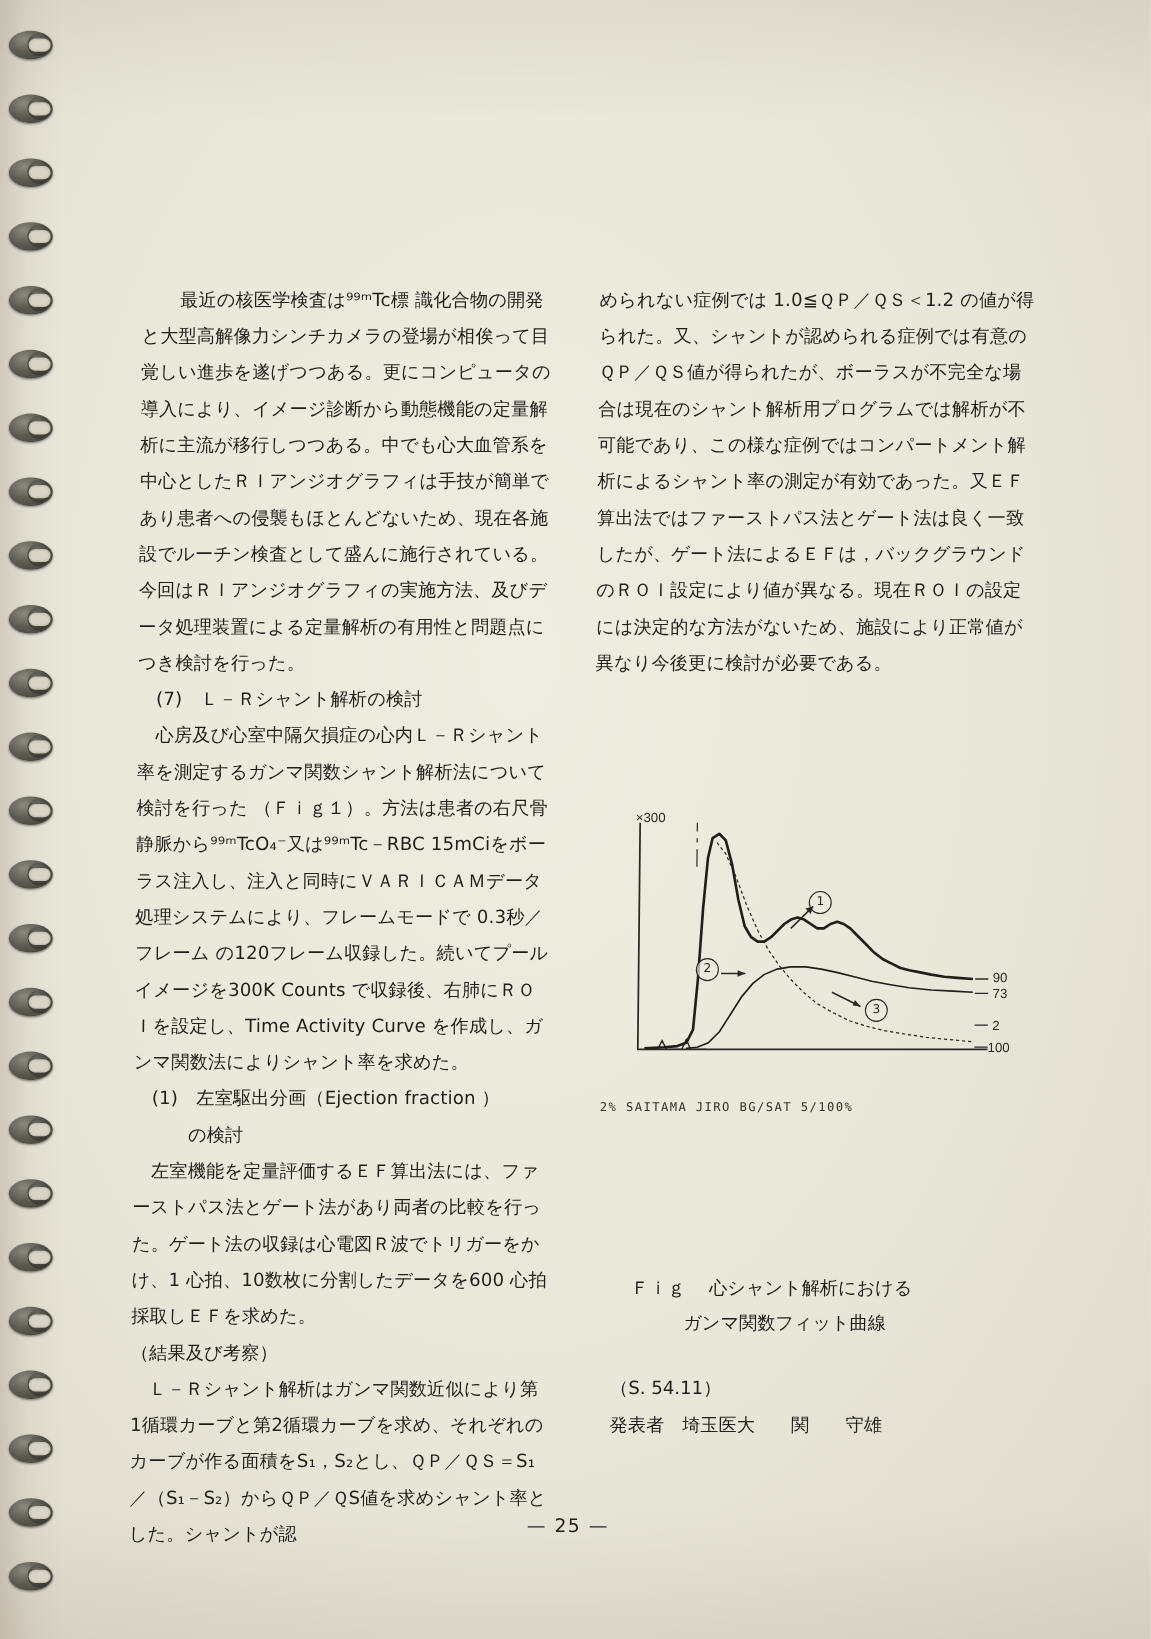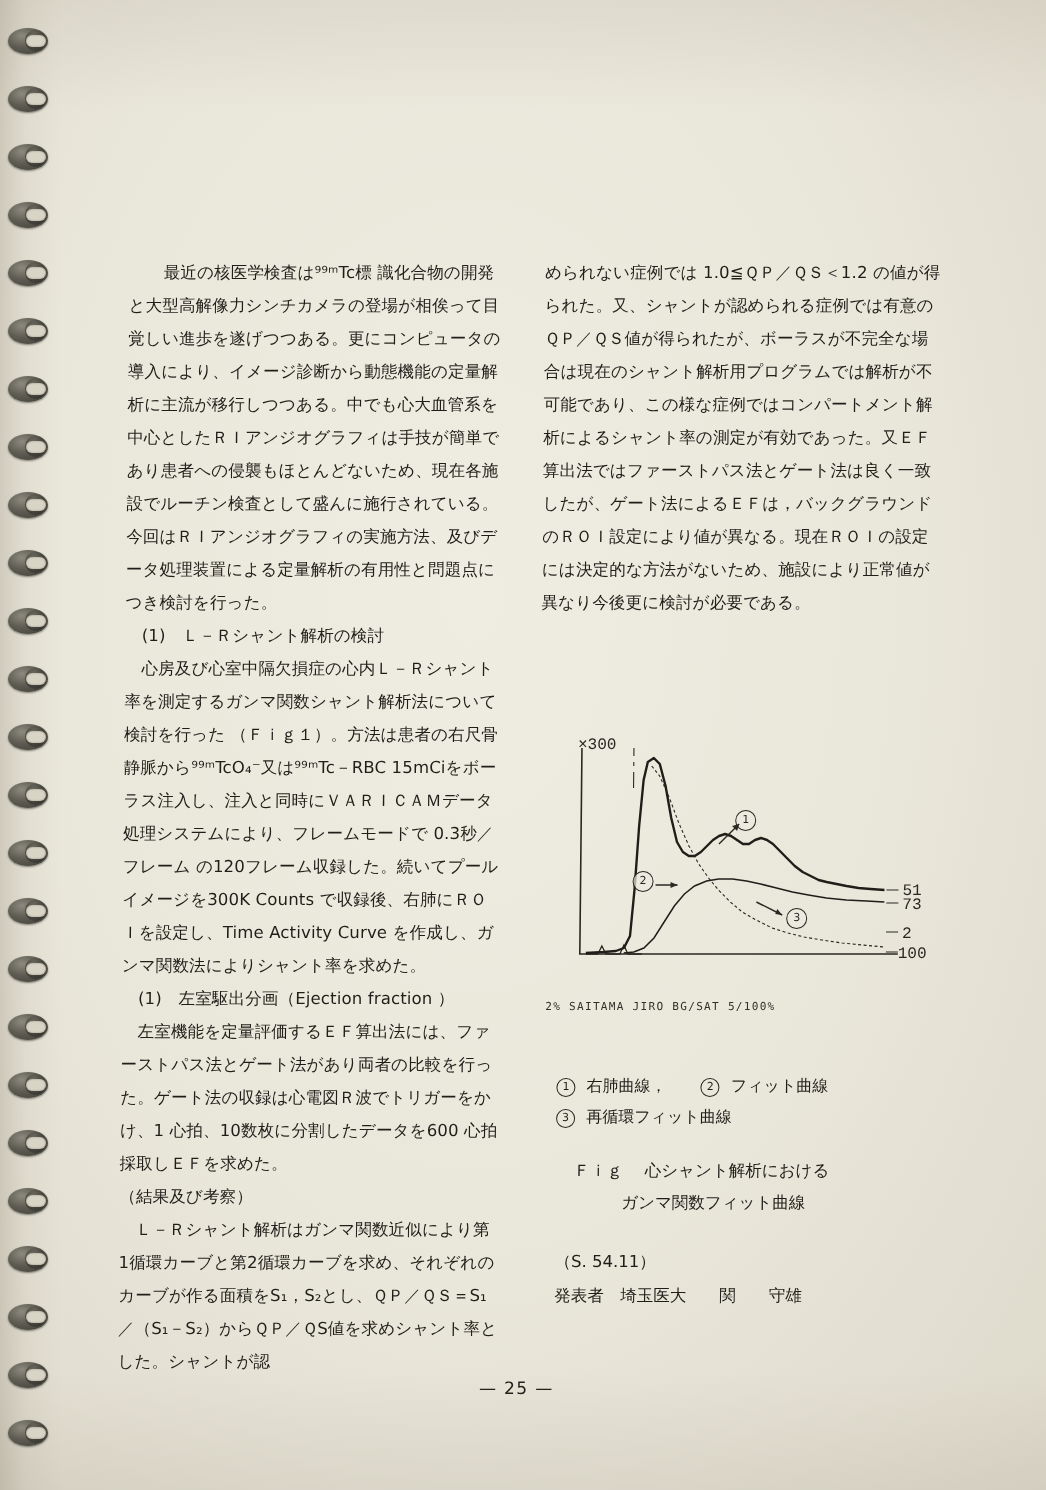--- a/index.html
+++ b/index.html
@@ -86,22 +86,22 @@
     font-size:17px;color:#241f1a;letter-spacing:.08em;
     font-family:"DejaVu Sans", sans-serif;
   }
   .circ{
     display:inline-block;width:17px;height:17px;border:1.4px solid #2a2722;
     border-radius:50%;font-size:11px;line-height:15px;text-align:center;
     vertical-align:1px;margin-right:6px;
     font-family:"DejaVu Sans", sans-serif;
   }
   .axis-lbl{
-    position:absolute;font-size:16px;color:#2a2722;
-    font-family:Liberation Mono, monospace;
+    position:absolute;font-size:12px;color:#2a2722;
+    font-family:Liberation Sans, sans-serif;
   }
   .mark{
     position:absolute;width:19px;height:19px;border:1.4px solid #2a2722;border-radius:50%;
     font-size:11px;line-height:17px;text-align:center;color:#2a2722;background:rgba(236,233,223,.7);
     font-family:"DejaVu Sans", sans-serif;
   }
   .skew{transform:skewX(-0.6deg);}
 </style>
 </head>
 <body>
@@ -159,23 +159,24 @@
     <div class="punch" style="top:1369px"></div>
   <div class="ring" style="top:1420px"></div>
     <div class="punch" style="top:1427px"></div>
 </div>
 
 <div class="sheet skew">
 
 
   <div class="col col-left">
     <p class="ind">　最近の核医学検査は⁹⁹ᵐTc標 識化合物の開発と大型高解像力シンチカメラの登場が相俟って目覚しい進歩を遂げつつある。更にコンピュータの導入により、イメージ診断から動態機能の定量解析に主流が移行しつつある。中でも心大血管系を中心としたＲＩアンジオグラフィは手技が簡単であり患者への侵襲もほとんどないため、現在各施設でルーチン検査として盛んに施行されている。今回はＲＩアンジオグラフィの実施方法、及びデータ処理装置による定量解析の有用性と問題点につき検討を行った。</p>
-    <p>　(1)　Ｌ－Ｒシャント解析の検討</p>
+    <p>　(7)　Ｌ－Ｒシャント解析の検討</p>
     <p>　心房及び心室中隔欠損症の心内Ｌ－Ｒシャント率を測定するガンマ関数シャント解析法について検討を行った （Ｆｉｇ１）。方法は患者の右尺骨静脈から⁹⁹ᵐTcO₄⁻又は⁹⁹ᵐTc－RBC 15mCiをボーラス注入し、注入と同時にＶＡＲＩＣＡＭデータ処理システムにより、フレームモードで 0.3秒／フレーム の120フレーム収録した。続いてプールイメージを300K Counts で収録後、右肺にＲＯＩを設定し、Time Activity Curve を作成し、ガンマ関数法によりシャント率を求めた。</p>
     <p>　(1)　左室駆出分画（Ejection fraction ）</p>
+    <p>　　　の検討</p>
     <p>　左室機能を定量評価するＥＦ算出法には、ファーストパス法とゲート法があり両者の比較を行った。ゲート法の収録は心電図Ｒ波でトリガーをかけ、1 心拍、10数枚に分割したデータを600 心拍採取しＥＦを求めた。</p>
     <p>（結果及び考察）</p>
     <p>　Ｌ－Ｒシャント解析はガンマ関数近似により第1循環カーブと第2循環カーブを求め、それぞれのカーブが作る面積をS₁，S₂とし、ＱＰ／ＱＳ＝S₁／（S₁－S₂）からＱＰ／ＱS値を求めシャント率とした。シャントが認</p>
   </div>
 
   <div class="col col-right">
     <p>められない症例では 1.0≦ＱＰ／ＱＳ＜1.2 の値が得られた。又、シャントが認められる症例では有意のＱＰ／ＱＳ値が得られたが、ボーラスが不完全な場合は現在のシャント解析用プログラムでは解析が不可能であり、この様な症例ではコンパートメント解析によるシャント率の測定が有効であった。又ＥＦ算出法ではファーストパス法とゲート法は良く一致したが、ゲート法によるＥＦは，バックグラウンドのＲＯＩ設定により値が異なる。現在ＲＯＩの設定には決定的な方法がないため、施設により正常値が異なり今後更に検討が必要である。</p>
   </div>
 
   <div class="fig-wrap">
@@ -222,41 +223,28 @@
         <path d="M24,9 L17,6 L17,12 Z" fill="#2b2823"></path>
     </svg>
 
     <div class="mark" style="left:240px;top:168px;">3</div>
     <svg style="position:absolute;left:208px;top:158px;" width="34" height="26">
       <path d="M2,4 L28,17" stroke="#2b2823" stroke-width="1.4"></path>
         <path d="M28,17 L21,16 L23,11 Z" fill="#2b2823"></path>
     </svg>
 
     
-    <div class="axis-lbl" style="left:356px;top:142px;">51</div>
+    <div class="axis-lbl" style="left:356px;top:142px;">90</div>
     <div class="axis-lbl" style="left:356px;top:156px;">73</div>
     <div class="axis-lbl" style="left:356px;top:185px;">2</div>
     <div class="axis-lbl" style="left:352px;top:205px;">100</div>
   </div>
 
   <div class="fig-caption-scale">2%          SAITAMA  JIRO      BG/SAT      5/100%</div>
 
-  <div class="legend">
-    <div>
-      <span class="circ">1</span>
-      <span>右肺曲線，</span>
-      <span style="display:inline-block;width:24px"></span>
-      <span class="circ">2</span>
-      <span>フィット曲線</span>
-    </div>
-    <div>
-      <span class="circ">3</span>
-      <span>再循環フィット曲線</span>
-    </div>
-  </div>
 
   <div class="fig-title">
     <div style="padding-left:18px">Ｆｉｇ　 心シャント解析における</div>
     <div style="padding-left:66px">ガンマ関数フィット曲線</div>
   </div>
 
   <div class="meeting">
     <div style="padding-right:34px">（S. 54.11）</div>
     <div>発表者　埼玉医大　　関　　守雄</div>
   </div>

